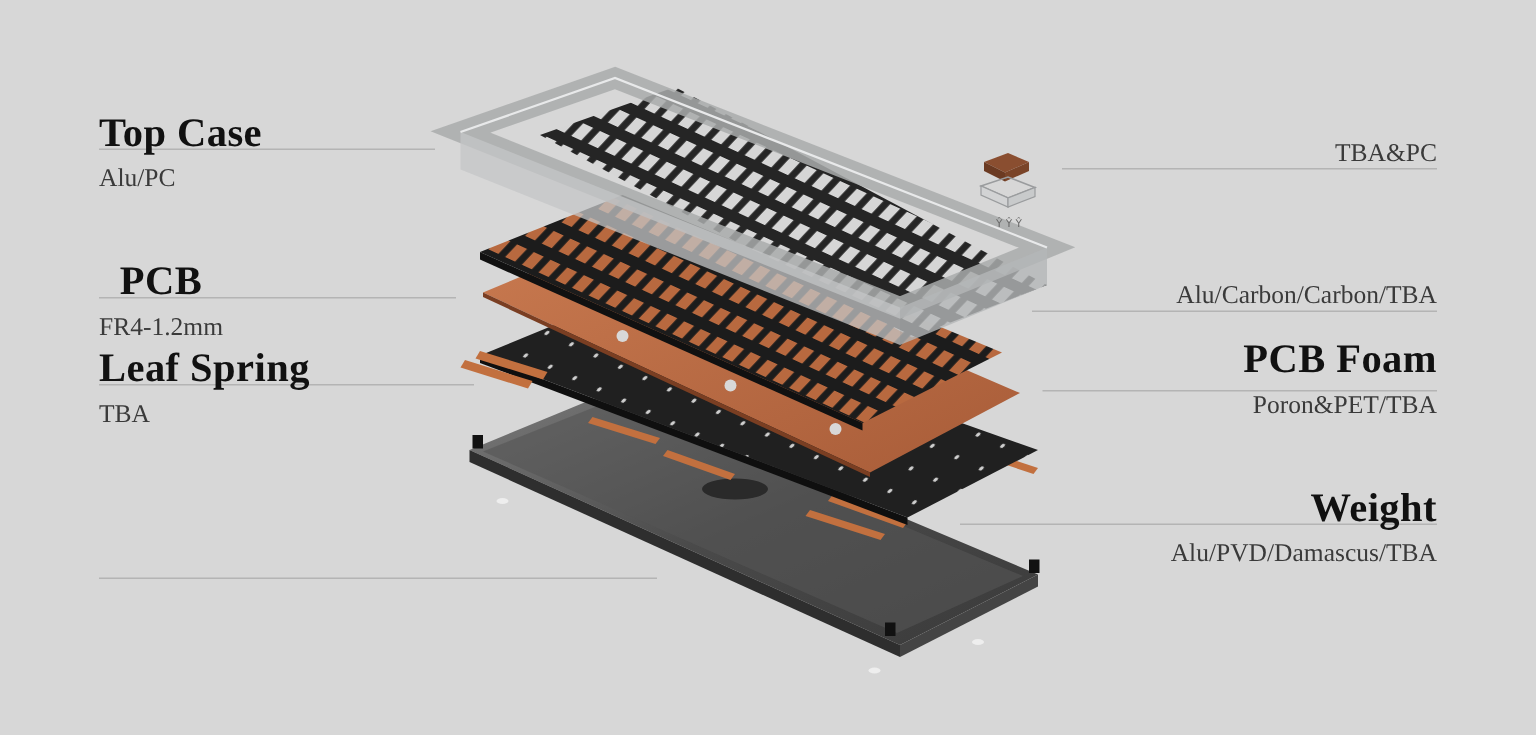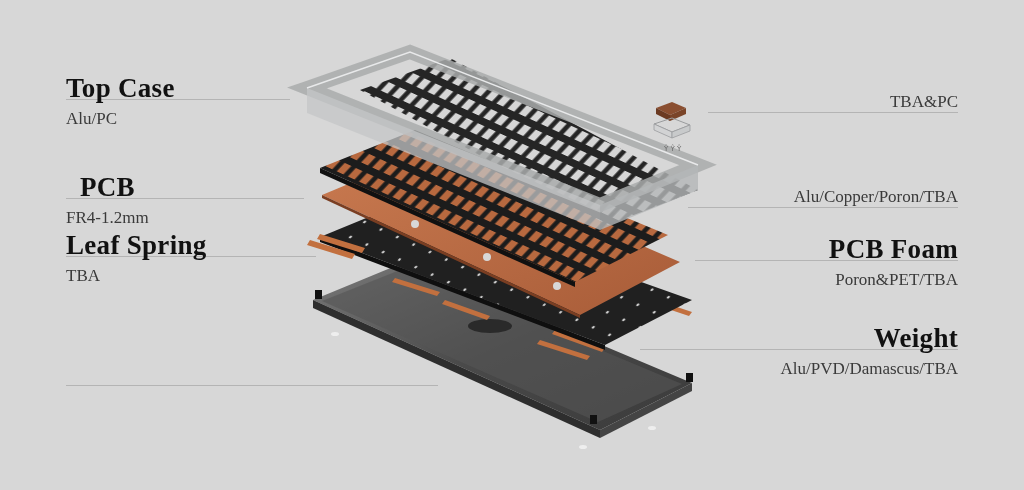--- a/index.html
+++ b/index.html
@@ -36,23 +36,23 @@
   <div class="title">Leaf Spring</div>
   <div class="sub">TBA</div>
 </div>
 <div class="label" style="left:66px; top:359px;">
 </div>
 
 <div class="label right" style="right:66px; top:86px;">
   <div class="sub">TBA&amp;PC</div>
 </div>
 <div class="label right" style="right:66px; top:181px;">
-  <div class="sub">Alu/Copper/Poron/TBA</div>
+  <div class="sub">Alu/Carbon/Carbon/TBA</div>
 </div>
-<div class="label right" style="right:66px; top:234px;text-align:right;">
+<div class="label right" style="right:66px; top:224px;text-align:right;">
   <div class="title">PCB Foam</div>
   <div class="sub">Poron&amp;PET/TBA</div>
 </div>
 <div class="label right" style="right:66px; top:323px;">
   <div class="title">Weight</div>
   <div class="sub">Alu/PVD/Damascus/TBA</div>
 </div>
 
 <svg class="kb" width="1024" height="490" viewBox="0 0 1024 490">
   <defs>

